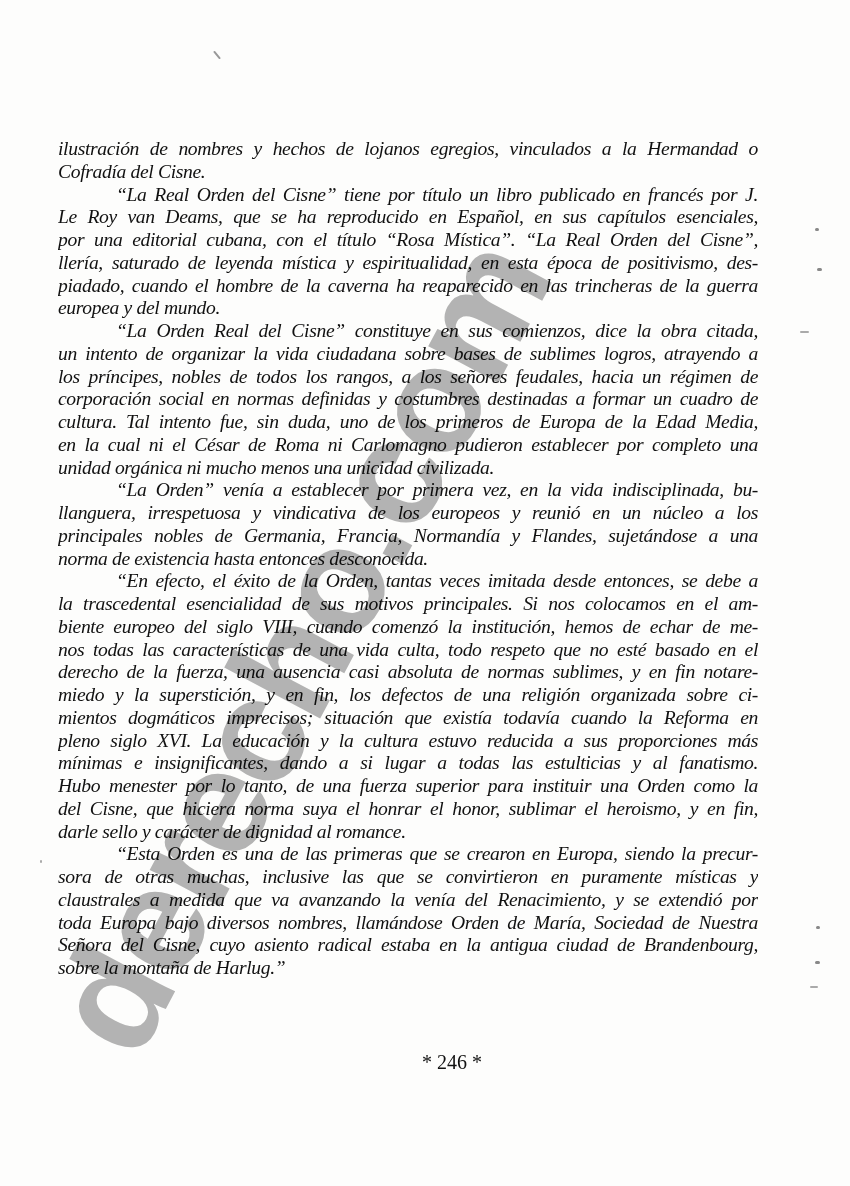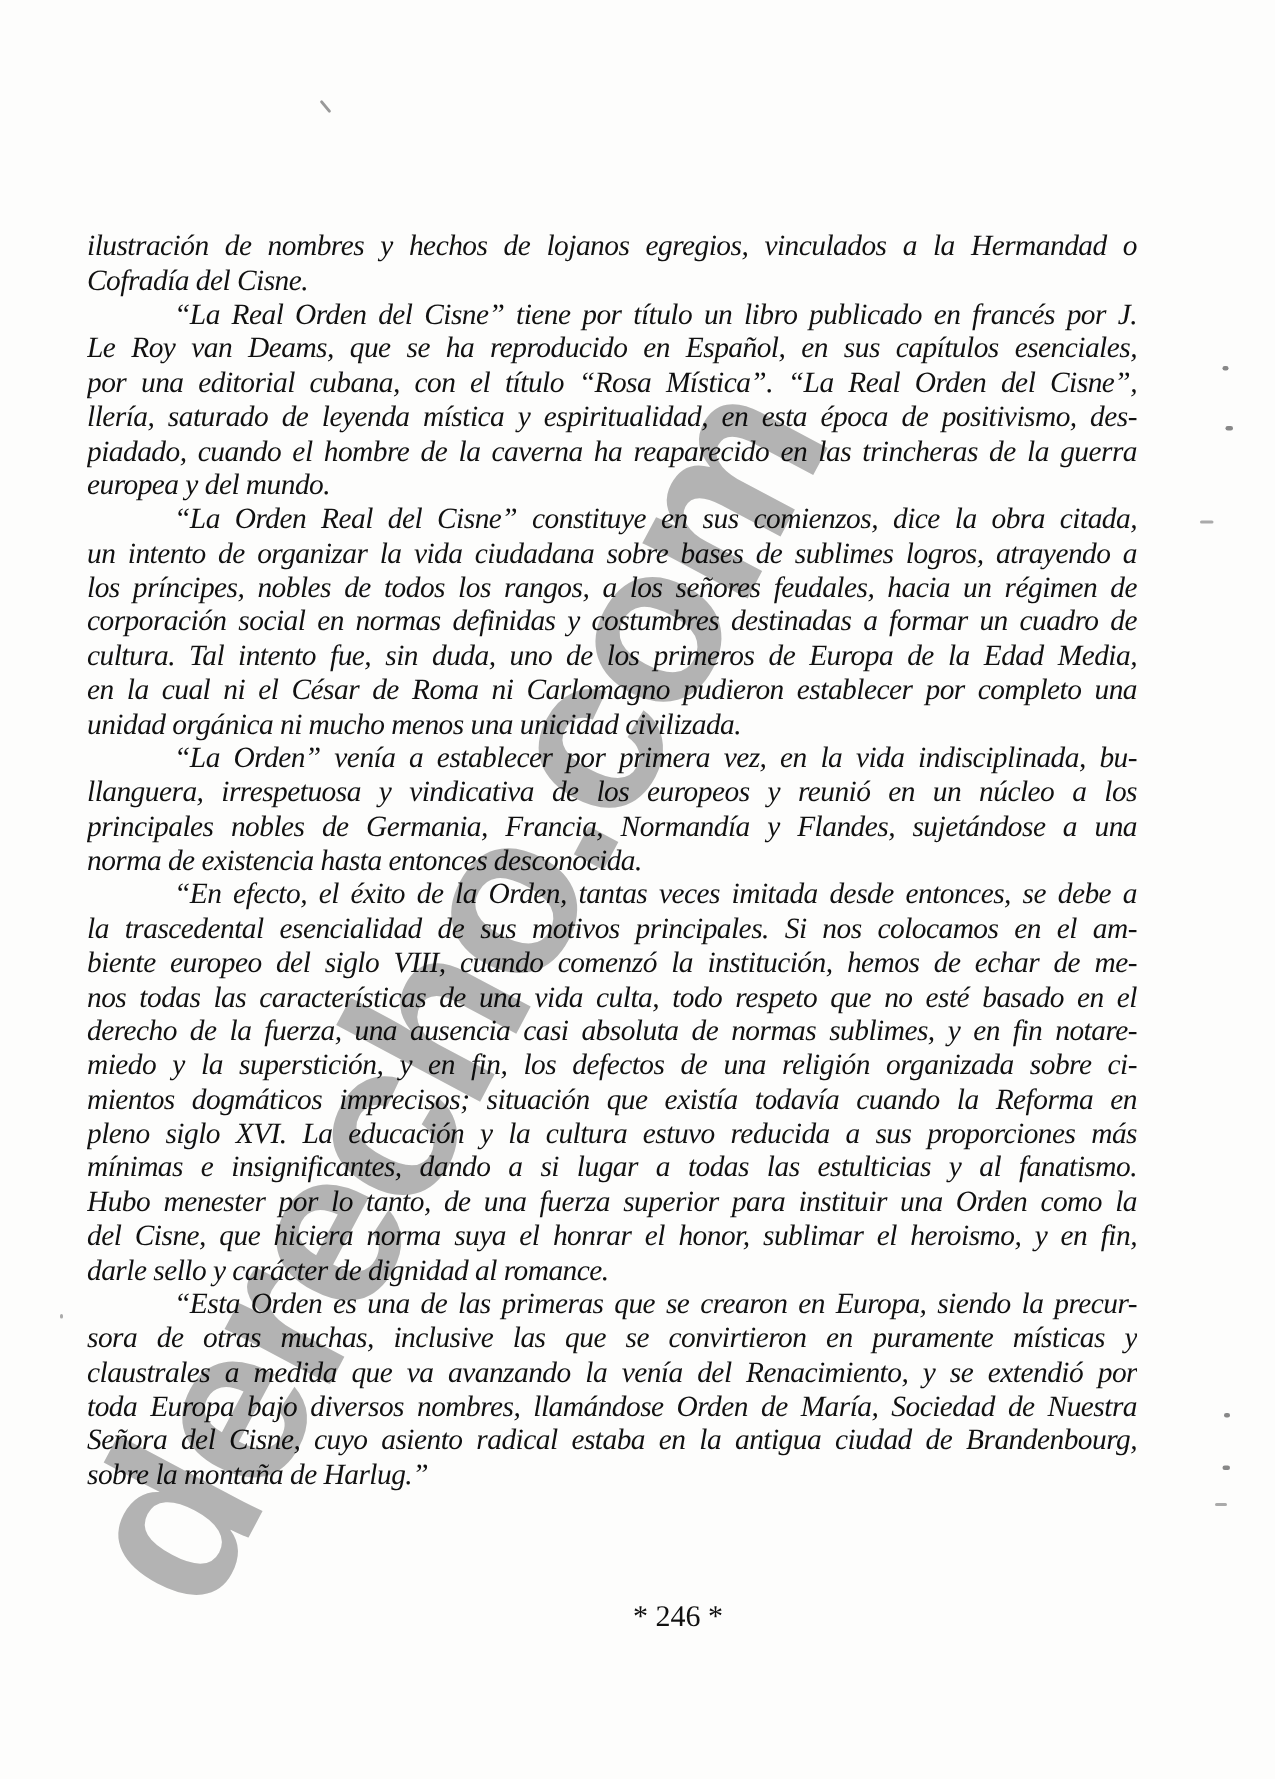--- a/index.html
+++ b/index.html
@@ -9,21 +9,21 @@
     }
     body {
       width: 850px;
       height: 1186px;
       position: relative;
       overflow: hidden;
       background: #fdfdfc;
     }
     .page {
       position: absolute;
-      left: 0; top: 16px;
+      left: 0; top: 0;
       width: 850px;
       height: 990px;
     }
     .text-block {
       position: absolute;
       left: 58px;
       top: 138px;
       width: 700px;
       font-family: "Liberation Serif", serif;
       font-style: italic;

